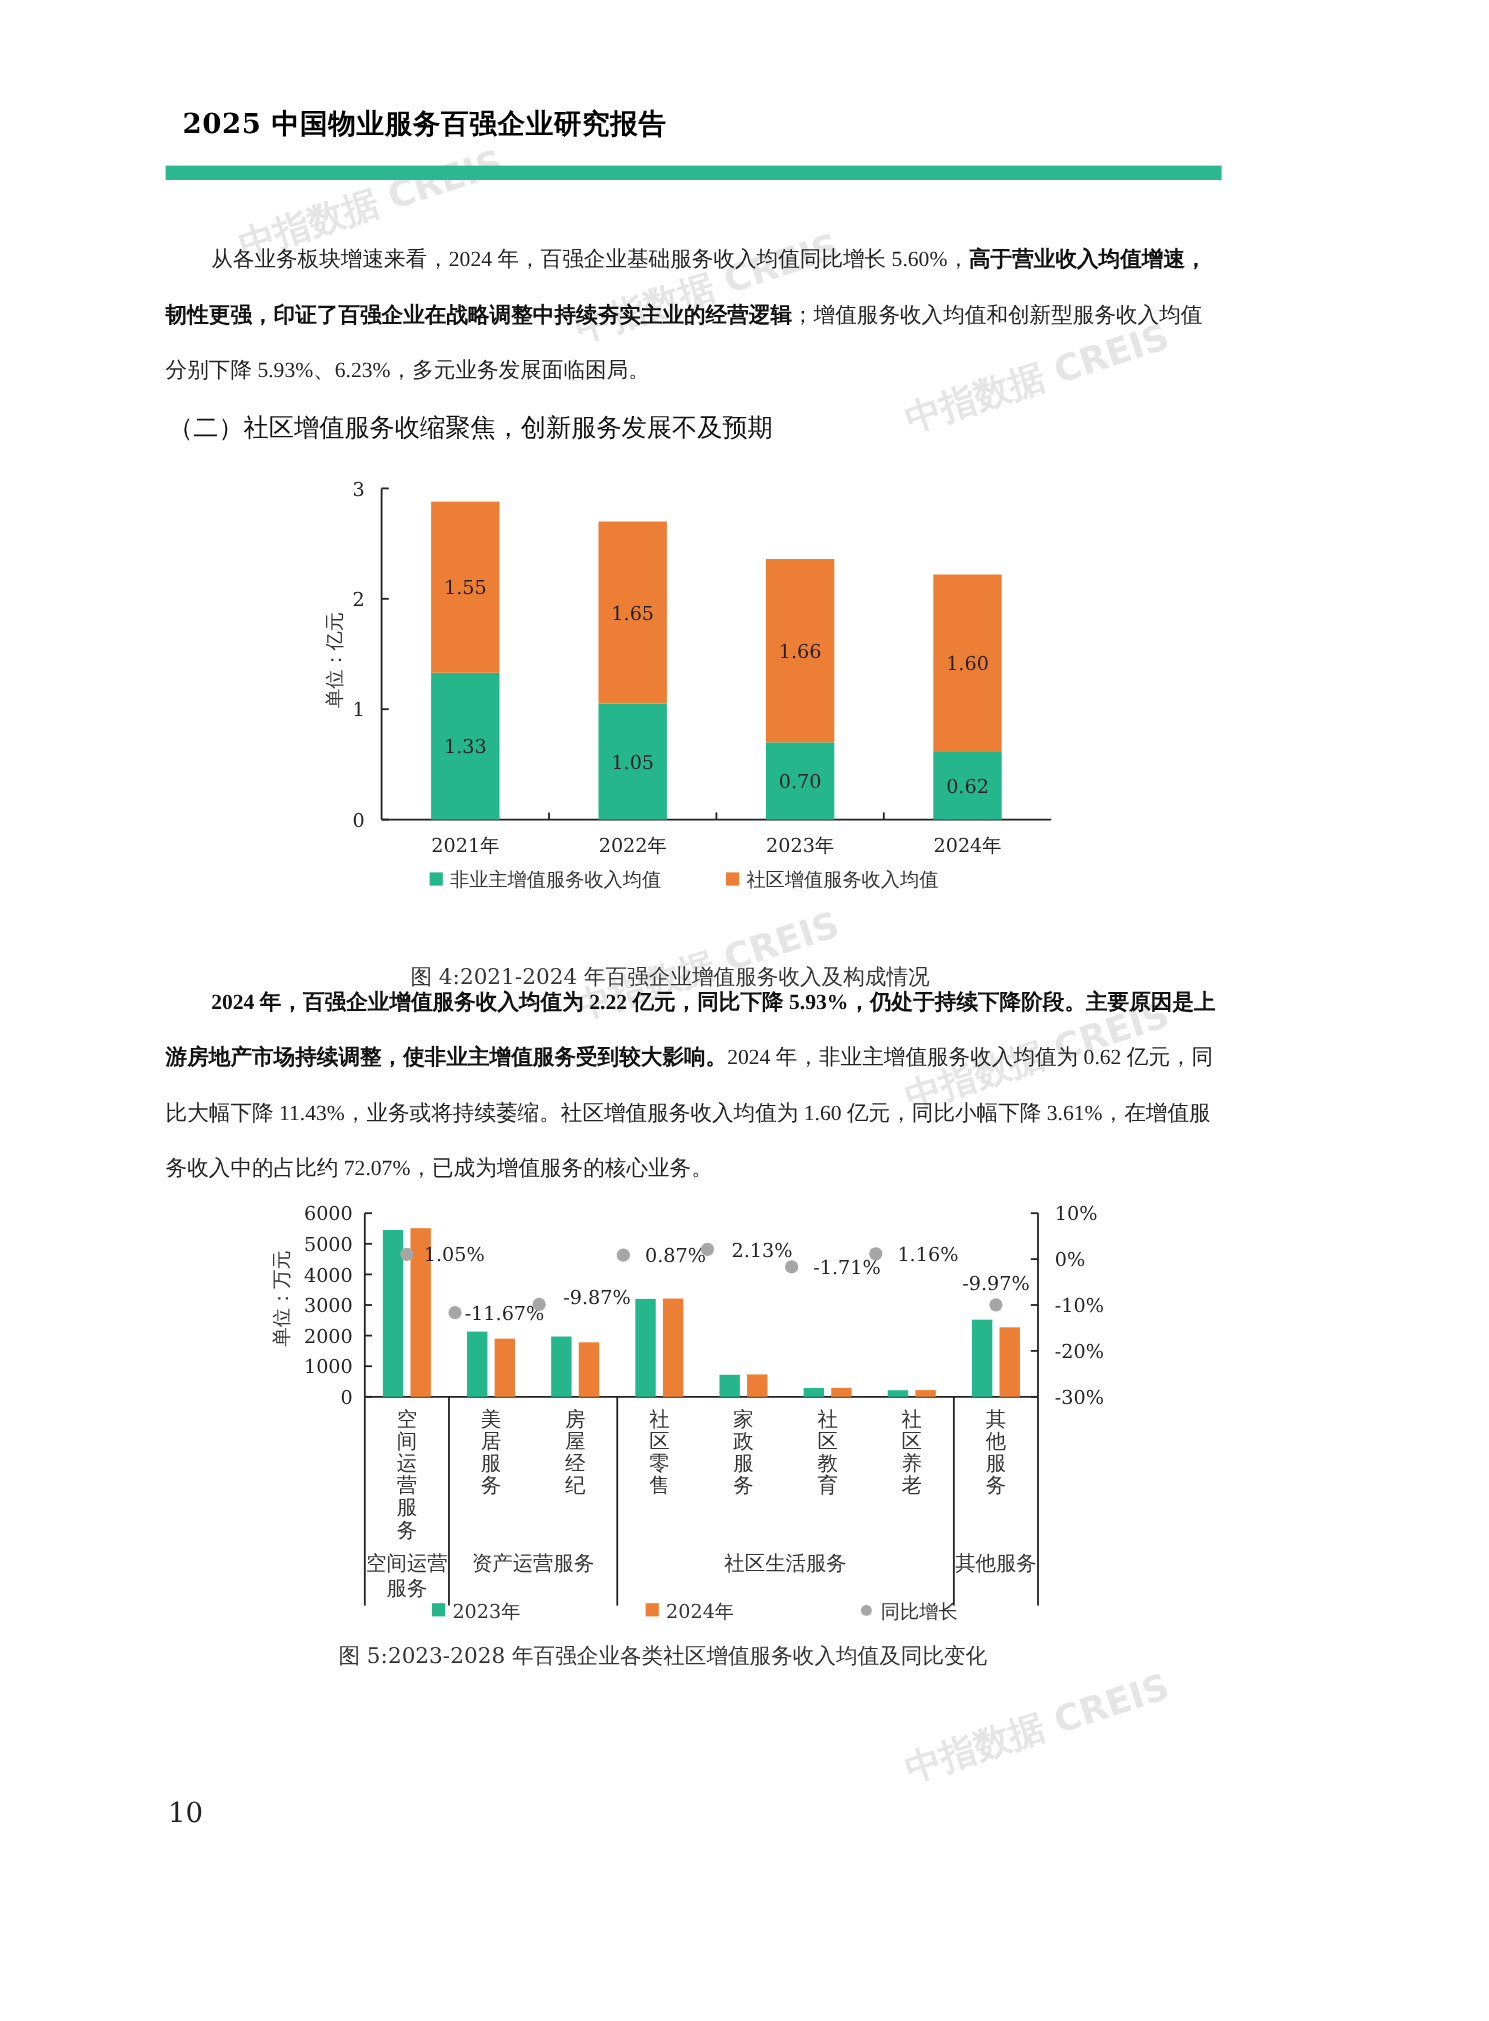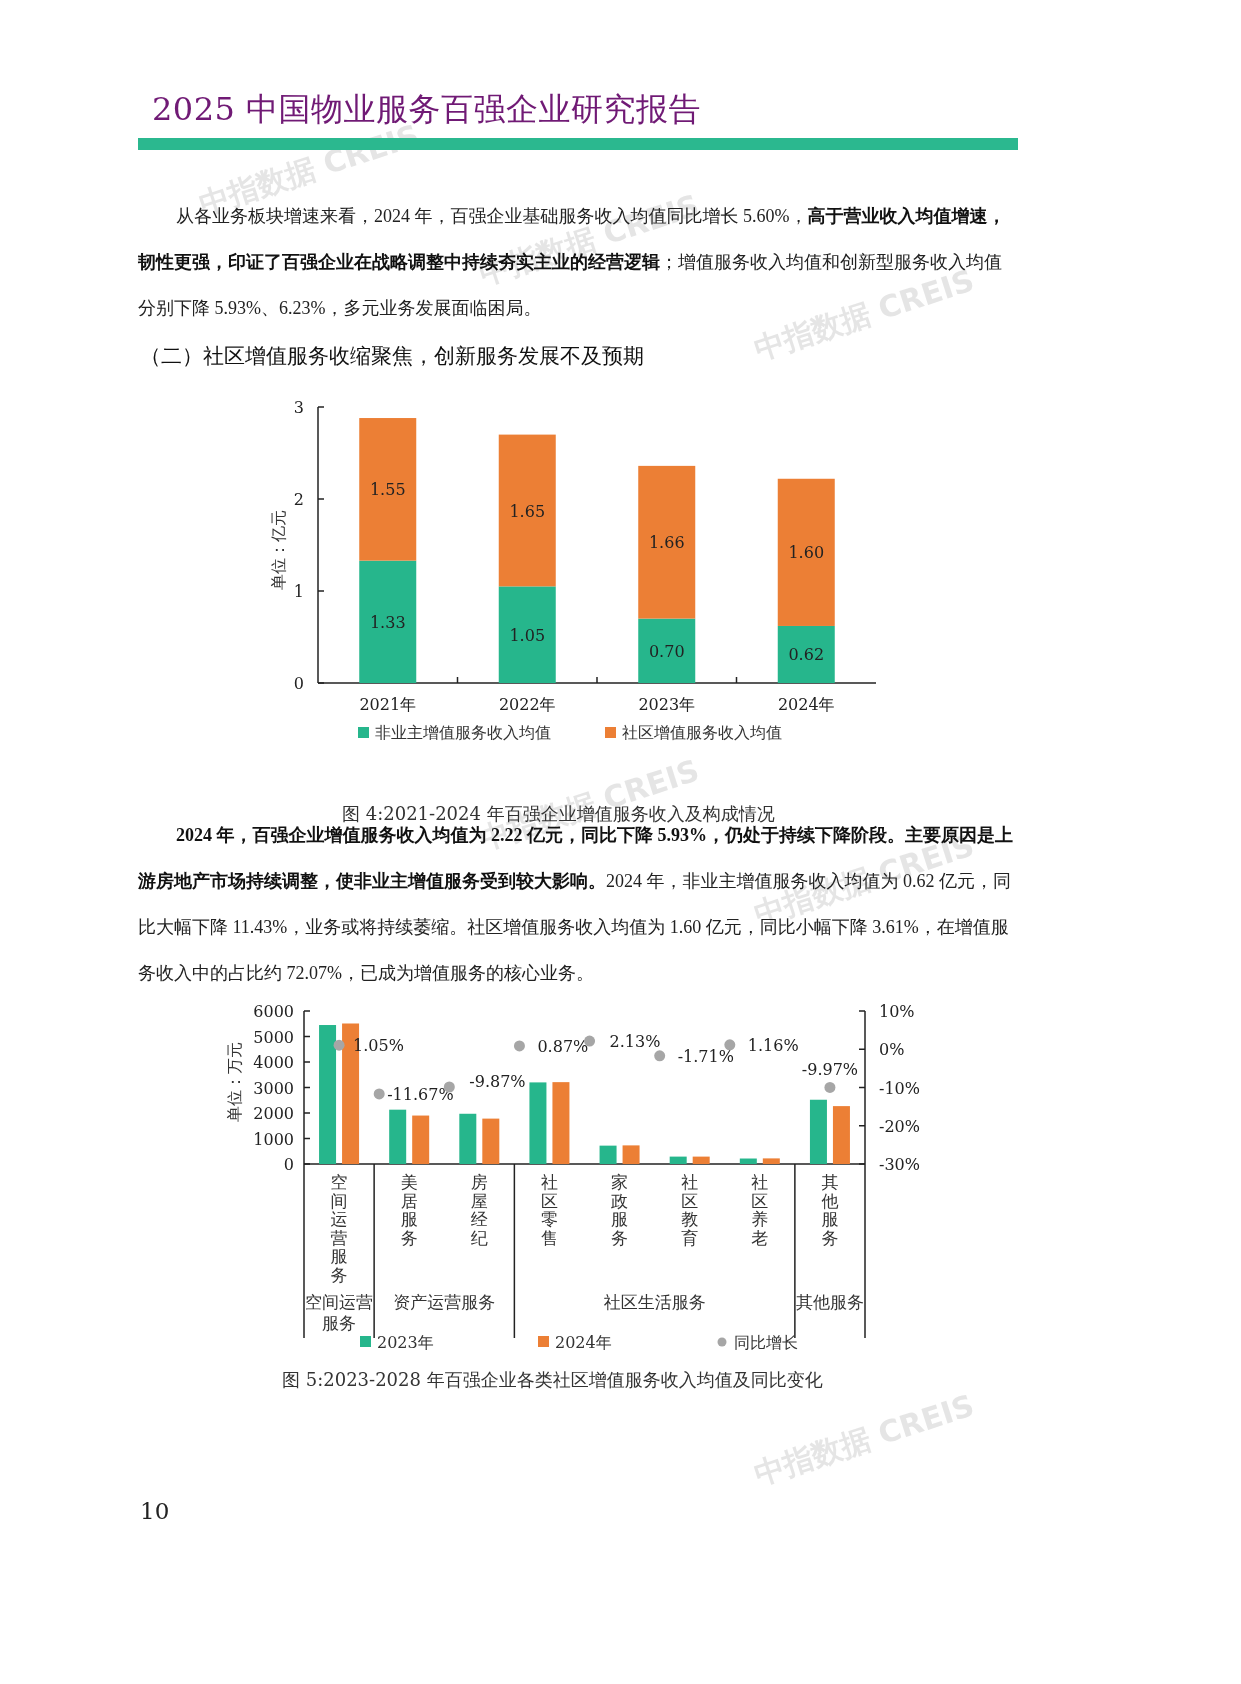--- a/index.html
+++ b/index.html
@@ -1,19 +1,19 @@
 <!DOCTYPE html>
 <html><head>
 <meta charset="utf-8">
 <style>
   html, body { margin: 0; padding: 0; background: #ffffff; }
   body { width: 1241px; height: 1684px; position: relative; overflow: hidden;
          font-family: "DejaVu Serif", "Liberation Serif", serif; color: #222; }
   .abs { position: absolute; }
-  .header-title { left: 152px; top: 88px; font-size: 32px; font-weight: normal; color: #701a75;
+  .header-title { left: 152px; top: 88px; font-size: 23px; font-weight: bold; color: #000000;
                   font-family: "DejaVu Serif", serif; letter-spacing: 0.5px; }
   .header-bar { left: 138px; top: 138px; width: 880px; height: 12px; background: #2bb88f; }
   .para { left: 138px; width: 880px; font-size: 18px; line-height: 46px; color: #222; font-family: Liberation Serif, serif; }
   .para b { font-weight: bold; color: #111; }
   .section-heading { left: 140px; top: 342px; font-size: 21px; font-weight: normal; color: #111; }
   .caption { font-size: 18px; color: #333; white-space: nowrap; }
   .page-num { left: 140px; top: 1498px; font-size: 23px; color: #222; }
   .watermark { color: rgba(180,180,180,0.35); font-family: "DejaVu Sans", sans-serif; font-weight: bold;
                font-size: 30px; transform: rotate(-18deg); white-space: nowrap; pointer-events: none; }
   svg text { font-family: "DejaVu Serif", "Liberation Serif", serif; }

